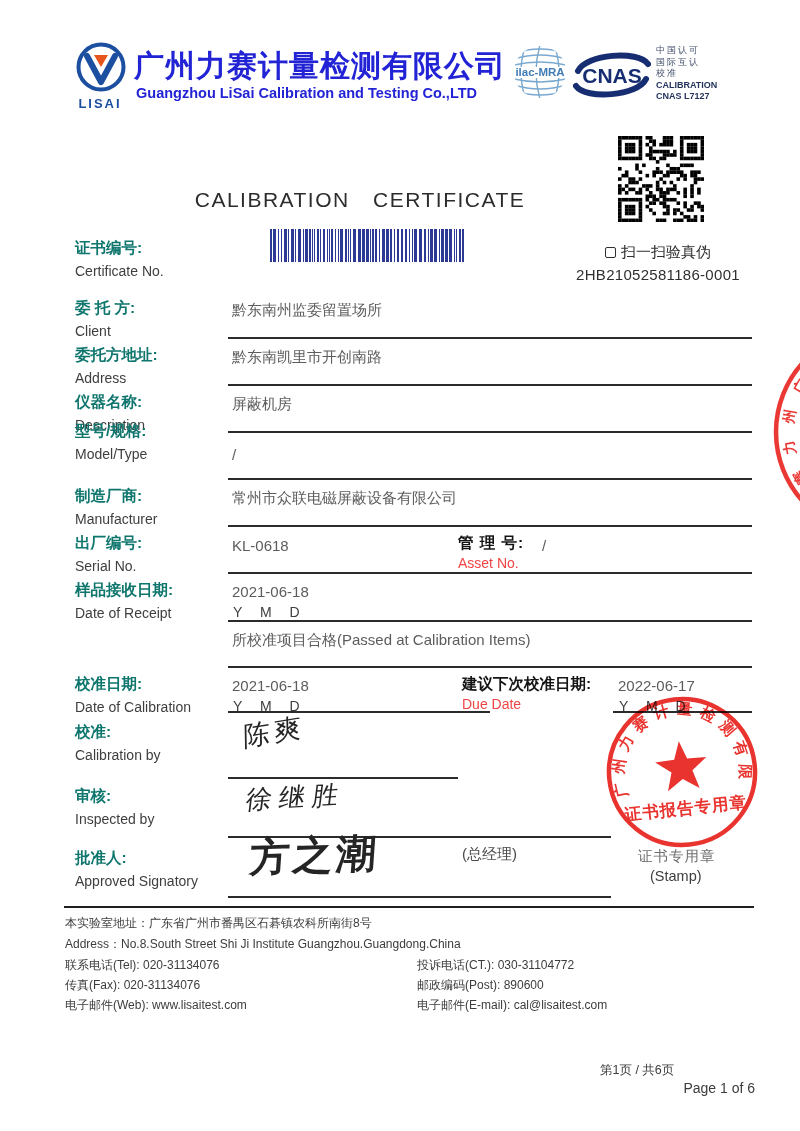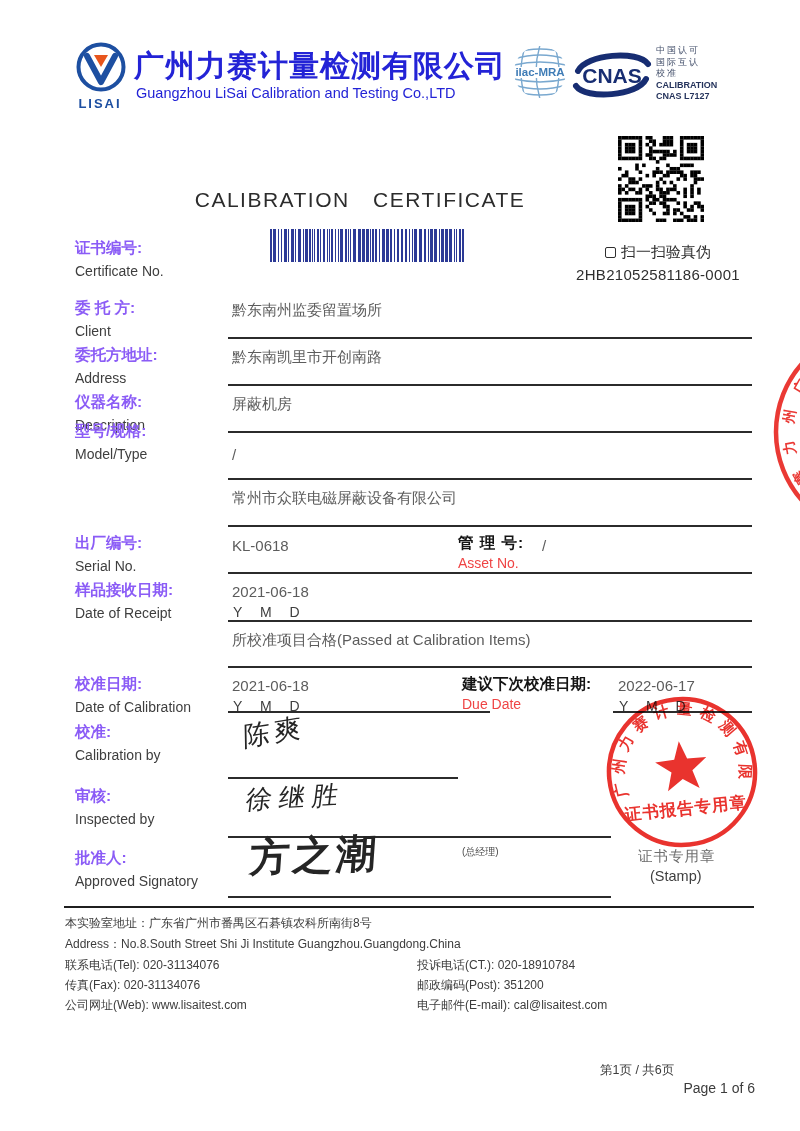--- a/index.html
+++ b/index.html
@@ -6,21 +6,21 @@
   html,body { background:#ffffff; }
   body { font-family:"Liberation Sans", sans-serif; }
   .page { position:relative; width:800px; height:1131px; background:#fff; overflow:hidden; margin:0 auto; }
 
   
   .logo-svg { position:absolute; left:72px; top:41px; }
   .logo-word { position:absolute; left:70px; top:96px; width:60px; text-align:center;
                font-weight:bold; font-size:13px; letter-spacing:2px; color:#1d4fa1; }
   .company-cn { position:absolute; left:134px; top:46px; font-size:30px; font-weight:bold;
                 color:#2323d6; letter-spacing:1px; }
-  .company-en { position:absolute; left:136px; top:85px; font-size:14.5px; font-weight:normal; color:#2323d6; }
+  .company-en { position:absolute; left:136px; top:85px; font-size:14.5px; font-weight:bold; color:#2323d6; }
   .ilac-svg { position:absolute; left:511px; top:43px; }
   .cnas-svg { position:absolute; left:572px; top:50px; }
   .accred { position:absolute; left:656px; top:45px; font-size:9px; line-height:11.5px; color:#44506b; letter-spacing:2px; }
   .accred .b { font-weight:bold; letter-spacing:0; color:#25335c; }
 
   
   .title-cn { position:absolute; left:0; top:138px; width:800px; text-align:center;
               font-size:36px; font-weight:bold; color:#111; letter-spacing:42px; text-indent:42px; }
   .title-en { position:absolute; left:0; top:188px; width:720px; text-align:center;
               font-size:21px; color:#2c2c2c; letter-spacing:1.5px; word-spacing:16px; }
@@ -29,34 +29,34 @@
   
   .barcode-svg { position:absolute; left:270px; top:229px; }
   .verify-box { position:absolute; left:560px; top:243px; width:196px; text-align:center; }
   .verify-line1 { font-size:15px; color:#2f2f2f; }
   .scan-square { display:inline-block; width:11px; height:11px; border:1.6px solid #2f2f2f;
                  border-radius:2px; margin-right:5px; vertical-align:-1px; }
   .verify-line2 { font-size:15px; color:#2f2f2f; margin-top:4px; letter-spacing:0.3px; }
 
   
   .flabel { position:absolute; left:75px; width:155px; }
-  .flabel .cn { font-size:15.5px; font-weight:bold; color:#8b5cf6; }
+  .flabel .cn { font-size:15.5px; font-weight:bold; color:#0f766e; }
   .flabel .en { font-size:14px; color:#3e3e3e; margin-top:4px; }
   .fvalue { position:absolute; font-size:15px; color:#5c5c5c; }
   .ymd { position:absolute; font-size:14px; color:#3e3e3e; word-spacing:14px; }
   .fline { position:absolute; height:1.6px; background:#2b2b2b; }
   .sublabel-cn { position:absolute; font-size:15.5px; font-weight:bold; color:#141414; letter-spacing:1px; }
   .sublabel-en { position:absolute; font-size:14px; color:#ef4444; }
 
   
   .sig { position:absolute; font-family:"DejaVu Serif", serif; color:#252525; }
   .sig1 { left:243px; top:714px; font-size:27px; transform:rotate(-9deg) skewX(-8deg); letter-spacing:4px; }
   .sig2 { left:246px; top:780px; font-size:26px; transform:rotate(-3deg) skewX(-10deg); letter-spacing:7px; }
   .sig3 { left:250px; top:828px; font-size:40px; font-weight:bold; transform:rotate(-2deg) skewX(-6deg); letter-spacing:3px; }
-  .role-note { position:absolute; left:462px; top:845px; font-size:10px; color:#4a4a4a; }
+  .role-note { position:absolute; left:462px; top:845px; font-size:15px; color:#4a4a4a; }
   .stamp-note-cn { position:absolute; left:638px; top:847px; font-size:14.5px; color:#6e6e6e; letter-spacing:1px; }
   .stamp-note-en { position:absolute; left:650px; top:868px; font-size:14.5px; color:#3e3e3e; }
 
   
   .stamp-main { position:absolute; left:598px; top:688px; mix-blend-mode:multiply; opacity:0.93;
                 transform:rotate(-6deg); }
   .stamp-edge { position:absolute; left:770px; top:325px; mix-blend-mode:multiply; opacity:0.9; }
 
   
   .footer-sep { position:absolute; left:64px; top:906px; width:690px; height:2.2px; background:#1f1f1f; }
@@ -485,20 +485,24 @@
   <div class="fvalue" style="left:232px;top:395px">屏蔽机房</div>
   <div class="fline" style="left:228px;top:431px;width:524px"></div>
 
   <div class="flabel" style="top:421px">
     <div class="cn">型号/规格:</div>
     <div class="en">Model/Type</div>
   </div>
   <div class="fvalue" style="left:232px;top:446px">/</div>
   <div class="fline" style="left:228px;top:478px;width:524px"></div>
 
+  <div class="flabel" style="top:486px">
+    <div class="cn">制造厂商:</div>
+    <div class="en">Manufacturer</div>
+  </div>
   <div class="fvalue" style="left:232px;top:489px">常州市众联电磁屏蔽设备有限公司</div>
   <div class="fline" style="left:228px;top:525px;width:524px"></div>
 
   <div class="flabel" style="top:533px">
     <div class="cn">出厂编号:</div>
     <div class="en">Serial No.</div>
   </div>
   <div class="fvalue" style="left:232px;top:537px">KL-0618</div>
   <div class="sublabel-cn" style="left:458px;top:533px">管 理 号:</div>
   <div class="sublabel-en" style="left:458px;top:555px">Asset No.</div>
@@ -570,22 +574,22 @@
     <text x="34.5" y="64" text-anchor="middle" font-size="14" font-weight="bold" fill="#e8231e" transform="rotate(-60 34.5 64)">广</text>
     <text x="24.3" y="92.1" text-anchor="middle" font-size="14" font-weight="bold" fill="#e8231e" transform="rotate(-80 24.3 92.1)">州</text>
     <text x="24.3" y="121.9" text-anchor="middle" font-size="14" font-weight="bold" fill="#e8231e" transform="rotate(-100 24.3 121.9)">力</text>
     <text x="34.5" y="150" text-anchor="middle" font-size="14" font-weight="bold" fill="#e8231e" transform="rotate(-120 34.5 150)">赛</text>
   </svg>
 
   <div class="footer-sep"></div>
   <div class="ftext" style="left:65px;top:915px">本实验室地址：广东省广州市番禺区石碁镇农科所南街8号</div>
   <div class="ftext" style="left:65px;top:936px">Address：No.8.South Street Shi Ji Institute Guangzhou.Guangdong.China</div>
   <div class="ftext" style="left:65px;top:957px">联系电话(Tel): 020-31134076</div>
-  <div class="ftext" style="left:417px;top:957px">投诉电话(CT.): 020-18910784</div>
+  <div class="ftext" style="left:417px;top:957px">投诉电话(CT.): 030-31104772</div>
   <div class="ftext" style="left:65px;top:977px">传真(Fax): 020-31134076</div>
-  <div class="ftext" style="left:417px;top:977px">邮政编码(Post): 351200</div>
-  <div class="ftext" style="left:65px;top:997px">公司网址(Web): www.lisaitest.com</div>
+  <div class="ftext" style="left:417px;top:977px">邮政编码(Post): 890600</div>
+  <div class="ftext" style="left:65px;top:997px">电子邮件(Web): www.lisaitest.com</div>
   <div class="ftext" style="left:417px;top:997px">电子邮件(E-mail): cal@lisaitest.com</div>
 
   <div class="pagenum-cn">第1页 / 共6页</div>
   <div class="pagenum-en">Page 1 of 6</div>
 
 </div>
 
 </body></html>

